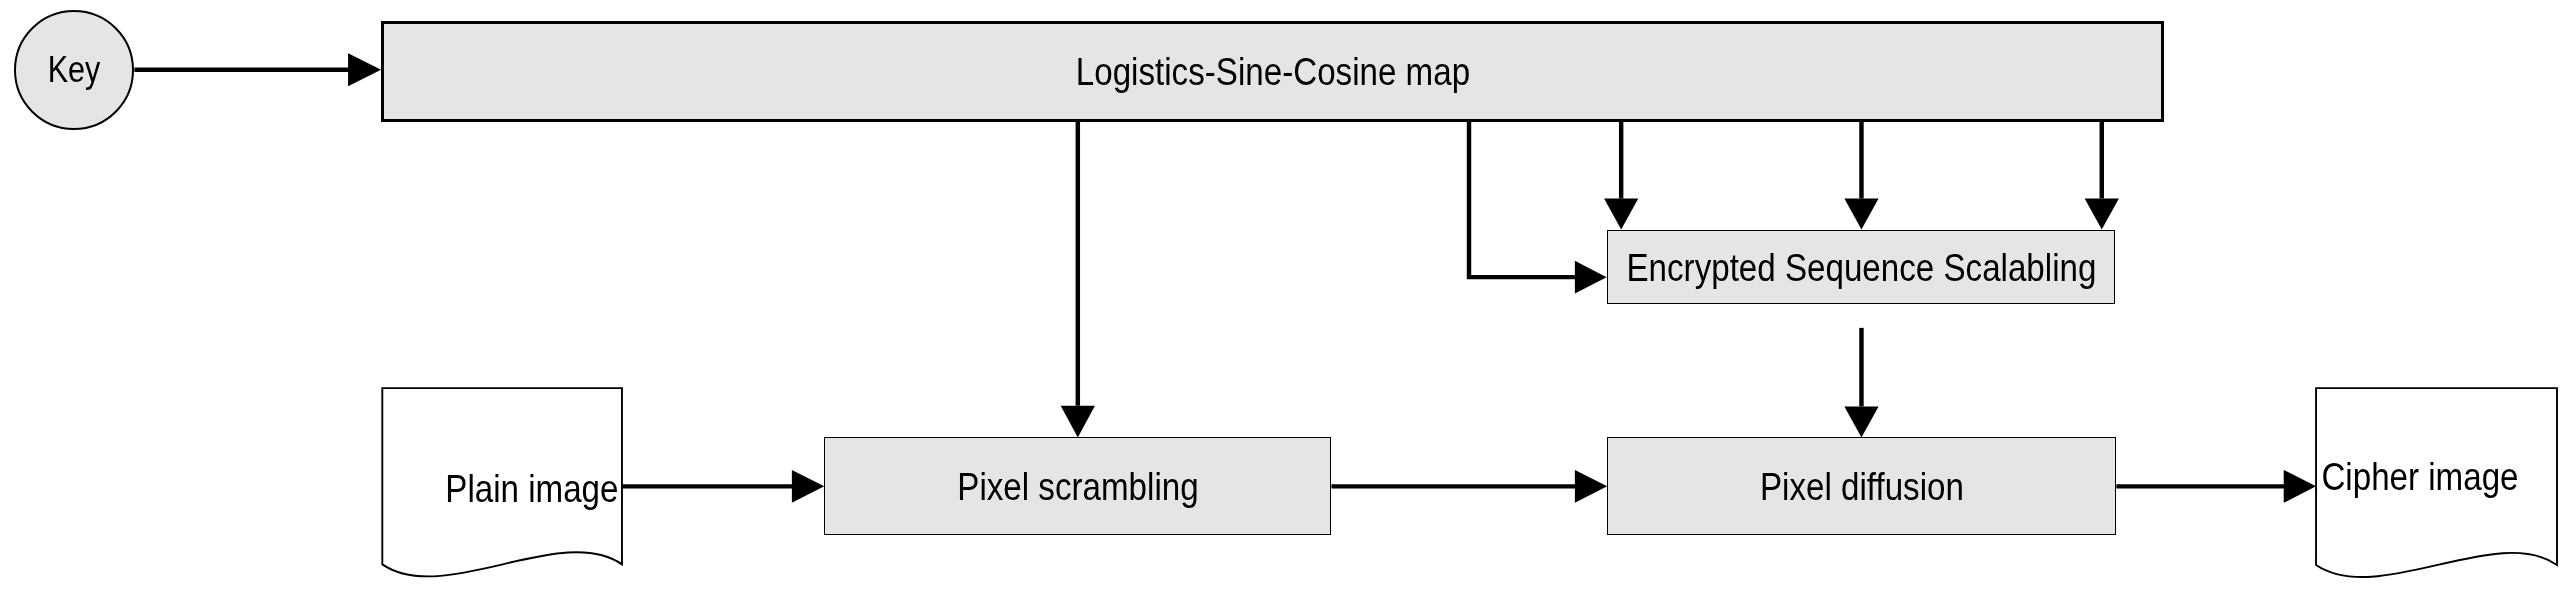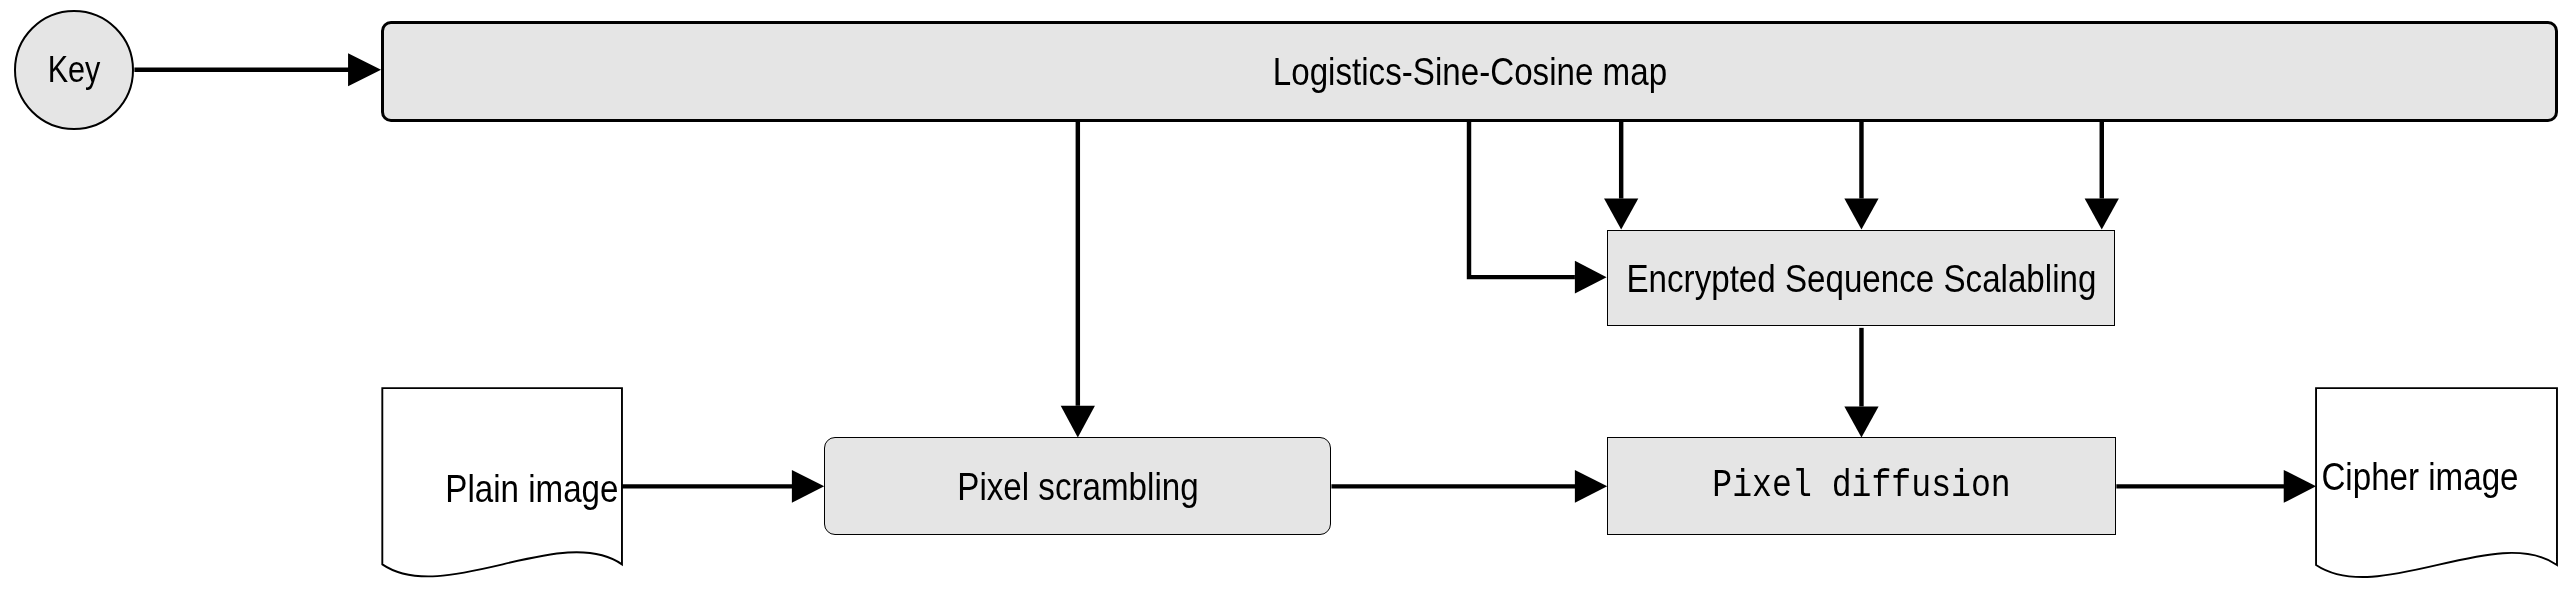--- a/index.html
+++ b/index.html
@@ -72,37 +72,37 @@
   svg .head {
     fill: #000000;
     stroke: none;
   }
 </style>
 </head>
 <body>
 
 <div class="canvas">
 
-  <div class="node map-bar" style="left:381px; top:21px; width:2177px; height:101px;border-radius:10px;">
+  <div class="node map-bar" style="left:381px; top:21px; width:1783px; height:101px;">
     <span class="lbl">Logistics-Sine-Cosine map</span>
   </div>
 
   <div class="node circle" style="left:14px; top:9.5px; width:120px; height:120px;">
     <span class="lbl key-size">Key</span>
   </div>
 
-  <div class="node" style="left:1607px; top:230px; width:508px; height:96px;">
+  <div class="node" style="left:1607px; top:230px; width:508px; height:74px;">
     <span class="lbl">Encrypted Sequence Scalabling</span>
   </div>
 
-  <div class="node" style="left:824px; top:437px; width:507px; height:98px;border-radius:11px;">
+  <div class="node" style="left:824px; top:437px; width:507px; height:98px;">
     <span class="lbl">Pixel scrambling</span>
   </div>
 
-  <div class="node" style="left:1607px; top:437px; width:509px; height:98px;font-family:Liberation Mono, monospace;">
+  <div class="node" style="left:1607px; top:437px; width:509px; height:98px;">
     <span class="lbl">Pixel diffusion</span>
   </div>
 
   <svg class="layer" viewBox="0 0 4063 954" xmlns="http://www.w3.org/2000/svg">
 
     <g>
       <line class="shaft" x1="212" y1="110" x2="551" y2="110"></line>
       <polygon class="head" points="549,84 601,110 549,136"></polygon>
     </g>
 

